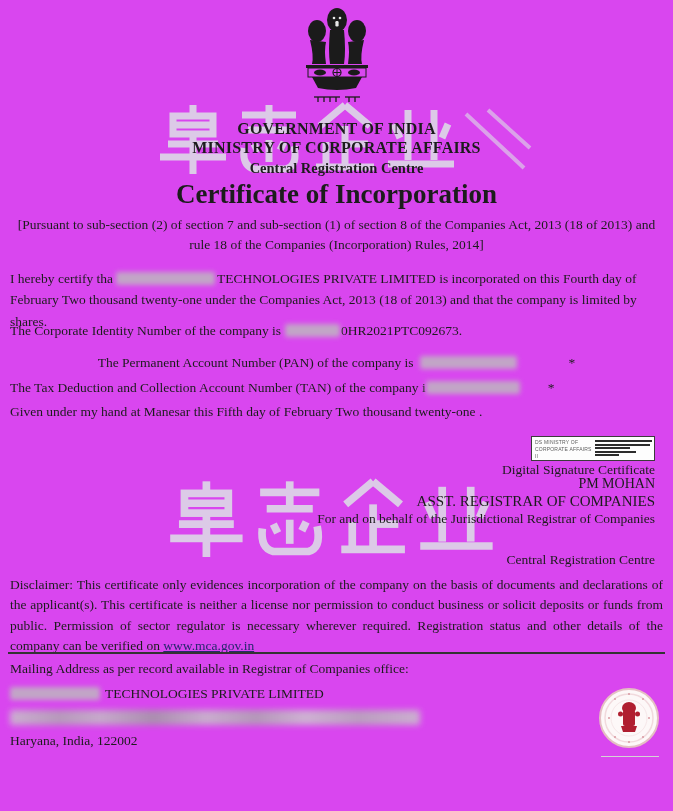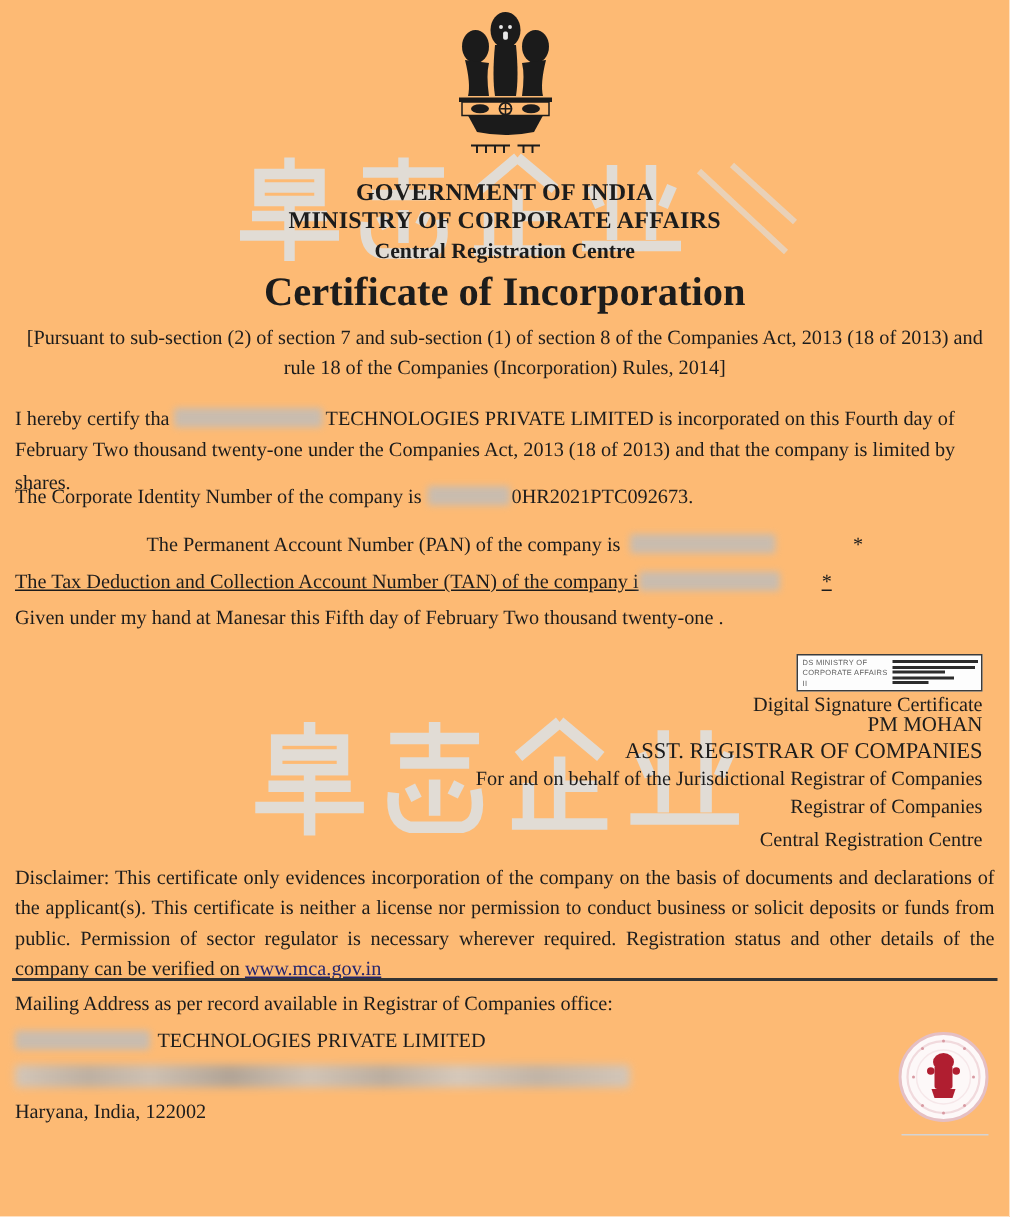--- a/index.html
+++ b/index.html
@@ -1,26 +1,26 @@
 <!DOCTYPE html>
 <html><head>
 <meta charset="utf-8">
 <style>
   html,body{margin:0;padding:0;background:#ffffff;}
-  .page{position:relative;width:673px;height:811px;background:#fdba74;overflow:hidden;
+  .page{position:relative;width:673px;height:811px;background:#d946ef;overflow:hidden;
         font-family:"Liberation Serif","DejaVu Serif",serif;color:#1c1c1c;}
   .abs{position:absolute;left:10px;right:10px;}
   .center{text-align:center;}
   .gov-lines{top:119px;font-size:16px;font-weight:bold;line-height:19px;letter-spacing:.2px;}
   .centre-top{top:160px;font-size:14.5px;font-weight:bold;}
   .doc-title{top:179px;font-size:27px;font-weight:bold;}
   .pursuant{top:215px;font-size:13.5px;line-height:1.45;}
   .body-par{top:268px;font-size:13.5px;line-height:1.58;text-align:left;}
   .fact-line{font-size:13.5px;}
-  .cin{top:323px;} .pan{top:355px;text-align:center;} .tan{top:380px;text-decoration:underline;} .given{top:404px;}
+  .cin{top:323px;} .pan{top:355px;text-align:center;} .tan{top:380px;} .given{top:404px;}
   .redact{display:inline-block;height:13px;border-radius:2px;background:#bdbdbd;
           filter:blur(2.5px);opacity:.8;vertical-align:-2px;}
   .stamp-box{position:absolute;top:436px;right:18px;width:122px;height:23px;
              border:1px solid #3c3c3c;display:flex;align-items:stretch;background:#fdfdfd;}
   .stamp-left{width:50%;padding:2px 1px 0 3px;font-family:"Liberation Sans","DejaVu Sans",sans-serif;
               font-size:5px;line-height:1.35;color:#5d5d5d;letter-spacing:.2px;overflow:hidden;}
   .stamp-right{width:50%;padding:3px 2px 2px 2px;display:flex;flex-direction:column;justify-content:flex-start;}
   .stamp-line{height:2px;background:#2c2c2c;margin-bottom:1.6px;}
   .sig-line{position:absolute;right:18px;left:10px;text-align:right;font-size:13.5px;}
   .sig-dsc{top:462px;} .sig-name{top:476px;font-size:14px;}
@@ -203,21 +203,20 @@
       <div class="stamp-line" style="width:62%;"></div>
       <div class="stamp-line" style="width:72%;"></div>
       <div class="stamp-line" style="width:42%;"></div>
     </div>
   </div>
 
   <div class="sig-line sig-dsc">Digital Signature Certificate</div>
   <div class="sig-line sig-name">PM MOHAN</div>
   <div class="sig-line sig-role">ASST. REGISTRAR OF COMPANIES</div>
   <div class="sig-line sig-behalf">For and on behalf of the Jurisdictional Registrar of Companies</div>
-  <div class="sig-line sig-roc">Registrar of Companies</div>
   <div class="sig-line sig-crc">Central Registration Centre</div>
 
   <div class="abs disclaimer">
     <span>Disclaimer: This certificate only evidences incorporation of the company on the basis of documents and declarations of the applicant(s). This certificate is neither a license nor permission to conduct business or solicit deposits or funds from public. Permission of sector regulator is necessary wherever required. Registration status and other details of the company can be verified on </span><a href="#" class="mca-link">www.mca.gov.in</a>
   </div>
 
   <div class="rule"></div>
 
   <div class="abs mail-head">Mailing Address as per record available in Registrar of Companies office:</div>
   <div class="abs mail-company">

